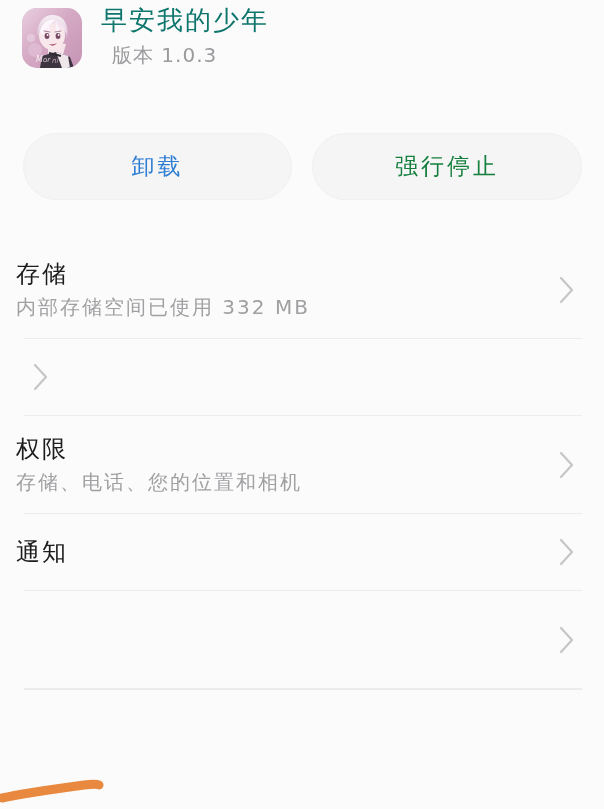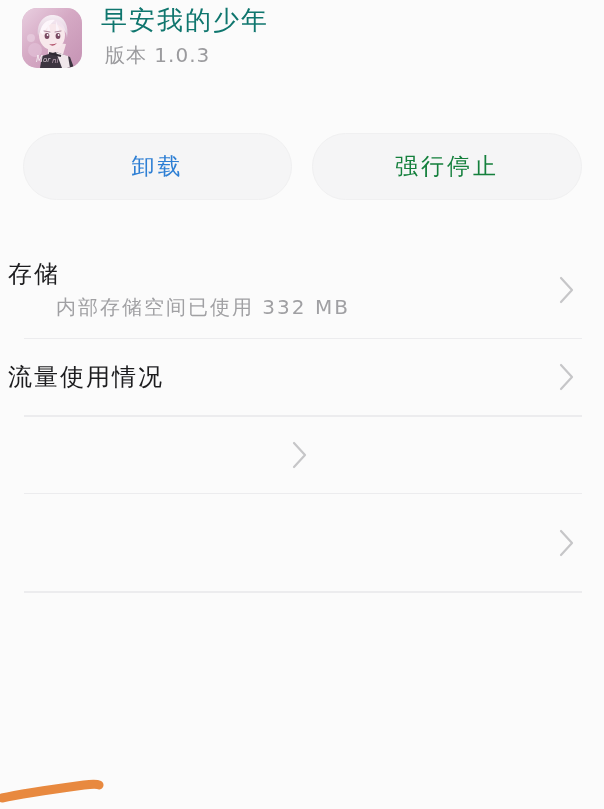--- a/index.html
+++ b/index.html
@@ -44,21 +44,21 @@
     left: 101px;
     top: 3px;
     font-size: 26px;
     line-height: 34px;
     color: #0f766e;
     letter-spacing: 2px;
     white-space: nowrap;
   }
   .app-version {
     position: absolute;
-    left: 105px;
+    left: 112px;
     top: 42px;
     font-size: 20px;
     line-height: 26px;
     color: #9b9b9e;
     letter-spacing: 1px;
     white-space: nowrap;
   }
 
   
   .actions {
@@ -97,46 +97,44 @@
   
   .list {
     position: absolute;
     left: 0;
     top: 241px;
     width: 604px;
   }
   .row {
     position: relative;
     box-sizing: border-box;
-    padding: 0 24px 0 8px;
+    padding: 0 24px 0 16px;
     display: flex;
     align-items: center;
     min-height: 76px;
-    justify-content: center;
   }
   .row.two-line { min-height: 97px; }
   .row-texts {
     flex: 1 1 auto;
     min-width: 0;
   }
   .row-title {
     font-size: 24px;
     line-height: 32px;
     color: #1c1c1e;
     letter-spacing: 2px;
     white-space: nowrap;
   }
   .row-sub {
     font-size: 20px;
     line-height: 28px;
     color: #a0a0a3;
     letter-spacing: 2px;
     margin-top: 3px;
     white-space: nowrap;
-    margin-left: 48px;
   }
   .chevron {
     flex: 0 0 auto;
     width: 26px;
     height: 26px;
     margin-left: 12px;
     display: flex;
     align-items: center;
     justify-content: center;
   }
@@ -238,34 +236,45 @@
       </div>
       <span class="chevron">
         <svg width="18" height="30" viewBox="0 0 18 30" xmlns="http://www.w3.org/2000/svg">
           <path d="M3 3 L14 15 L3 27" stroke="#c6c6c8" stroke-width="2.2" fill="none" stroke-linecap="round" stroke-linejoin="round"></path>
         </svg>
       </span>
     </div>
     <div class="divider"></div>
 
     <div class="row">
+      <span class="chevron">
+        <svg width="18" height="30" viewBox="0 0 18 30" xmlns="http://www.w3.org/2000/svg">
+          <path d="M3 3 L14 15 L3 27" stroke="#c6c6c8" stroke-width="2.2" fill="none" stroke-linecap="round" stroke-linejoin="round"></path>
+        </svg>
+      </span>
+    </div>
+    <div class="divider"></div>
+
+    <div class="row two-line">
       <div class="row-texts">
-        <div class="row-title">流量使用情况</div>
+        <div class="row-title">权限</div>
+        <div class="row-sub">存储、电话、您的位置和相机</div>
       </div>
       <span class="chevron">
         <svg width="18" height="30" viewBox="0 0 18 30" xmlns="http://www.w3.org/2000/svg">
           <path d="M3 3 L14 15 L3 27" stroke="#c6c6c8" stroke-width="2.2" fill="none" stroke-linecap="round" stroke-linejoin="round"></path>
         </svg>
       </span>
     </div>
     <div class="divider"></div>
 
-    <div class="divider"></div>
-
     <div class="row">
+      <div class="row-texts">
+        <div class="row-title">通知</div>
+      </div>
       <span class="chevron">
         <svg width="18" height="30" viewBox="0 0 18 30" xmlns="http://www.w3.org/2000/svg">
           <path d="M3 3 L14 15 L3 27" stroke="#c6c6c8" stroke-width="2.2" fill="none" stroke-linecap="round" stroke-linejoin="round"></path>
         </svg>
       </span>
     </div>
     <div class="divider"></div>
 
     <div class="row two-line">
       <div class="row-texts">

